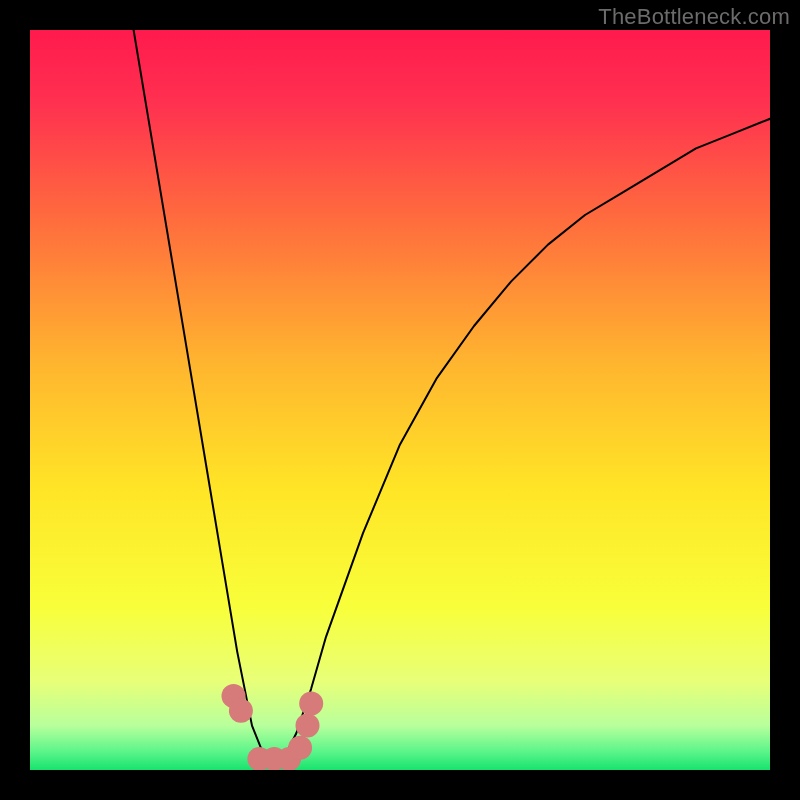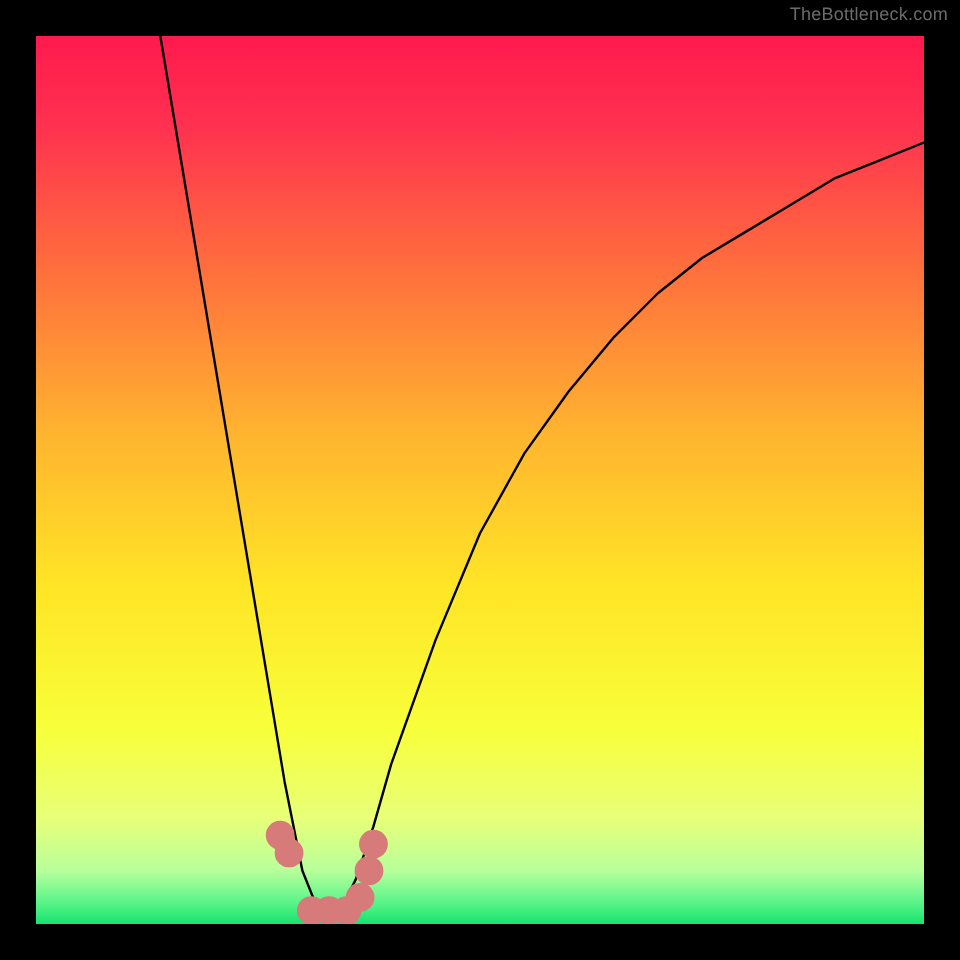--- a/index.html
+++ b/index.html
@@ -25,21 +25,21 @@
     top: 30px;
     width: 740px;
     height: 740px;
     
   }
   .watermark {
     position: absolute;
     top: 4px;
     right: 10px;
     color: #6b6b6b;
-    font-size: 15px;
+    font-size: 22px;
     font-weight: 400;
     letter-spacing: 0.2px;
     text-align: center;
   }
   svg {
     display: block;
   }
 </style>
 </head>
 <body>

